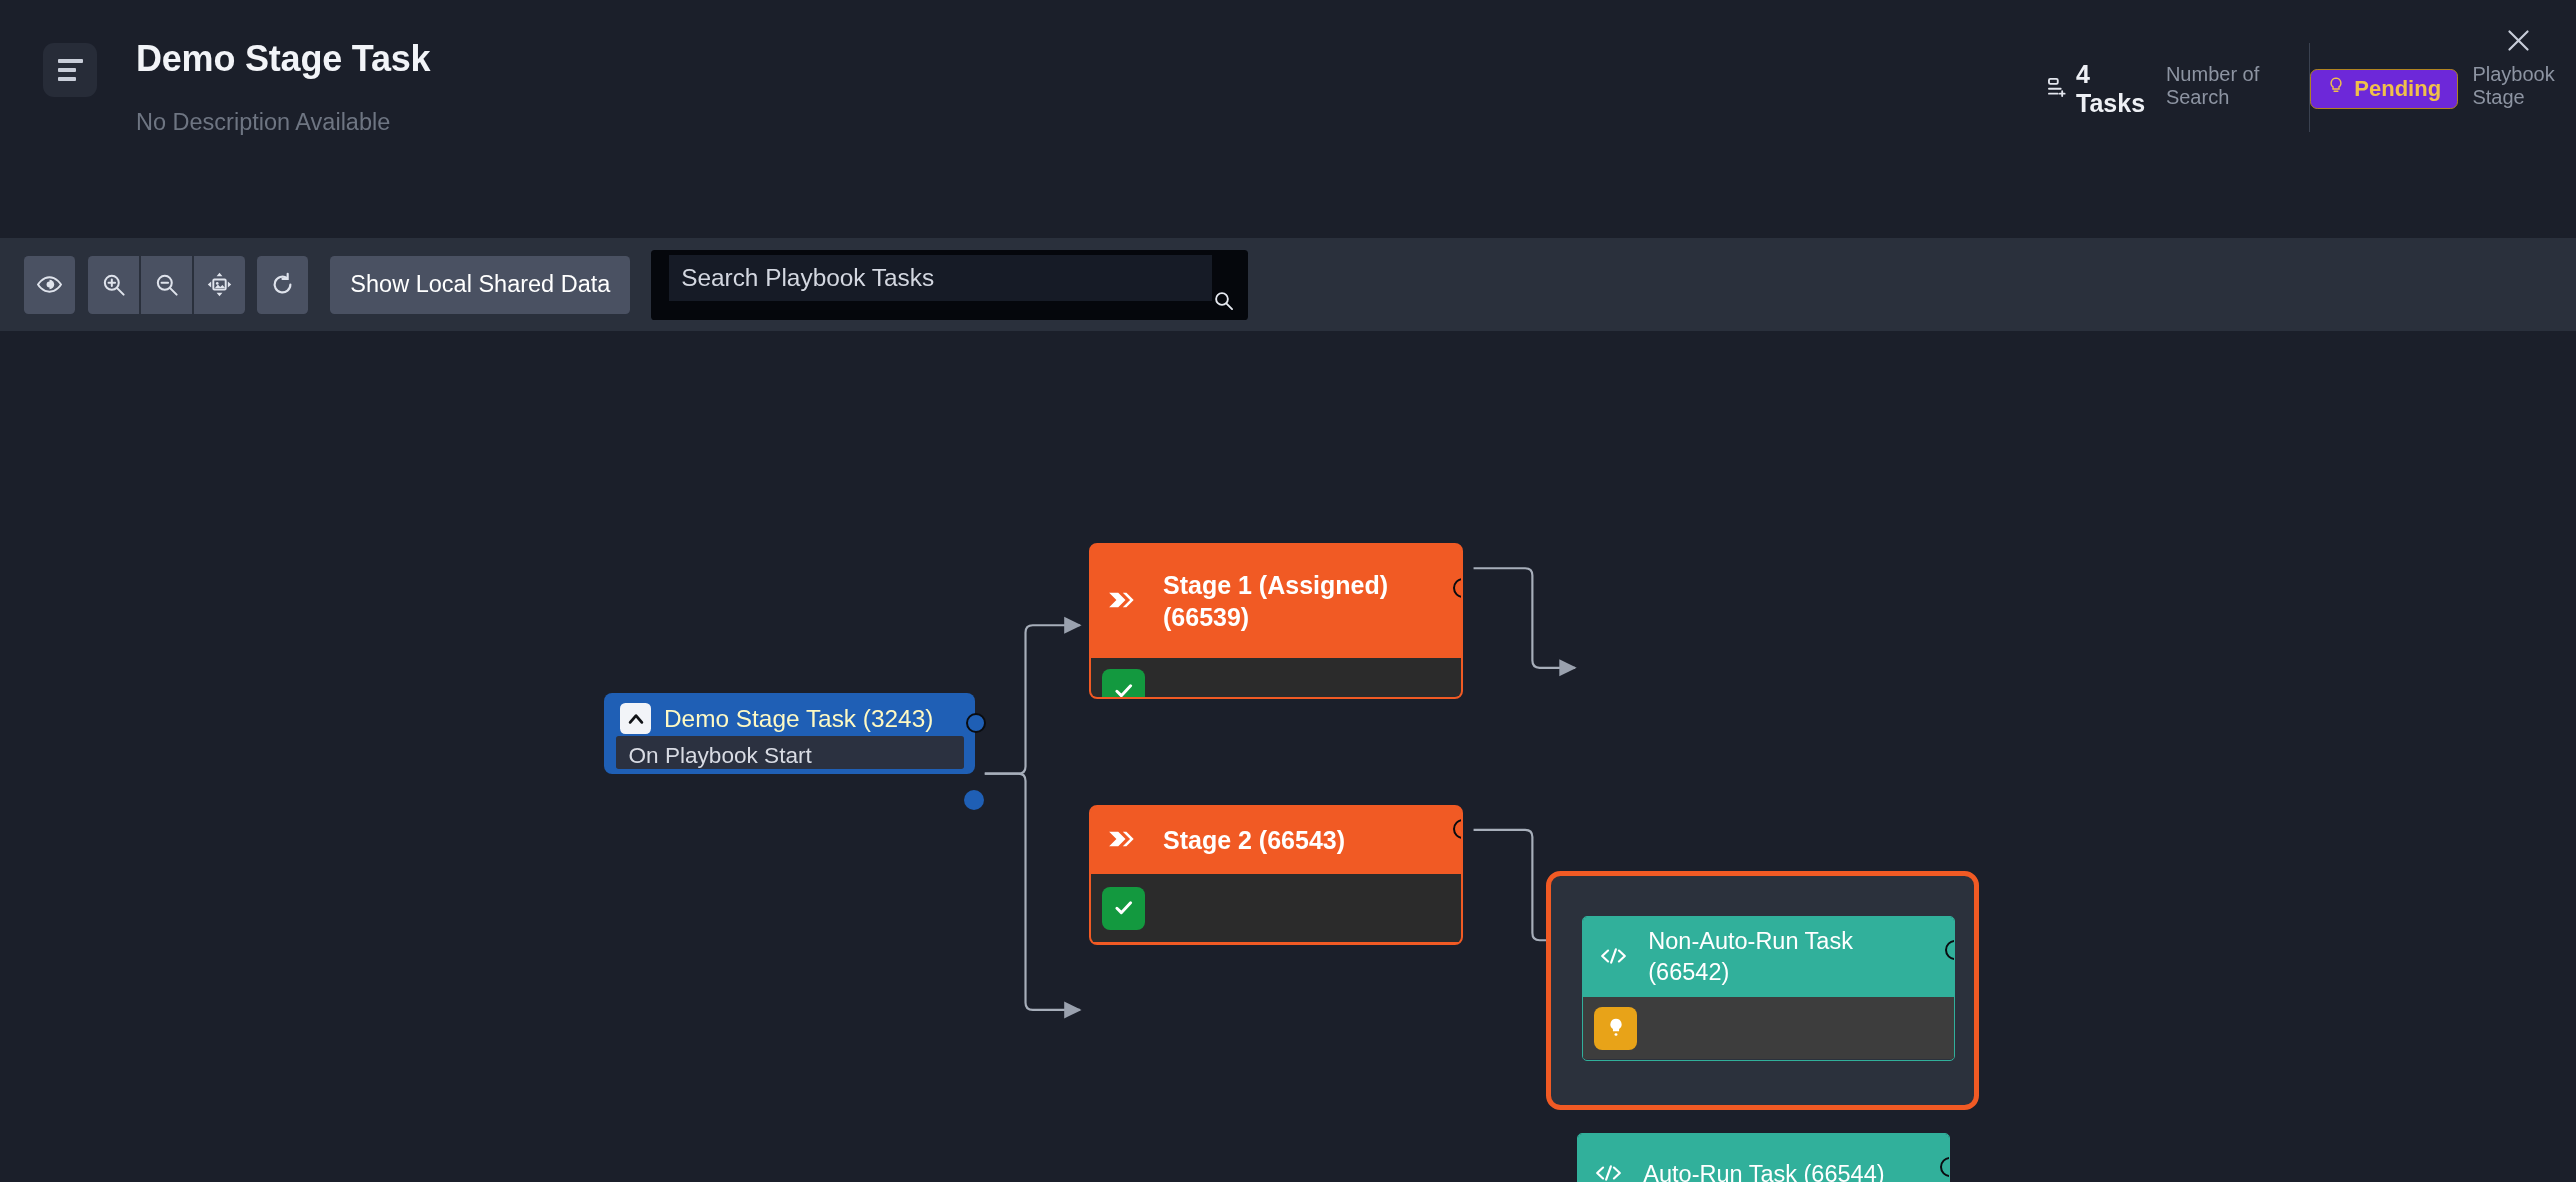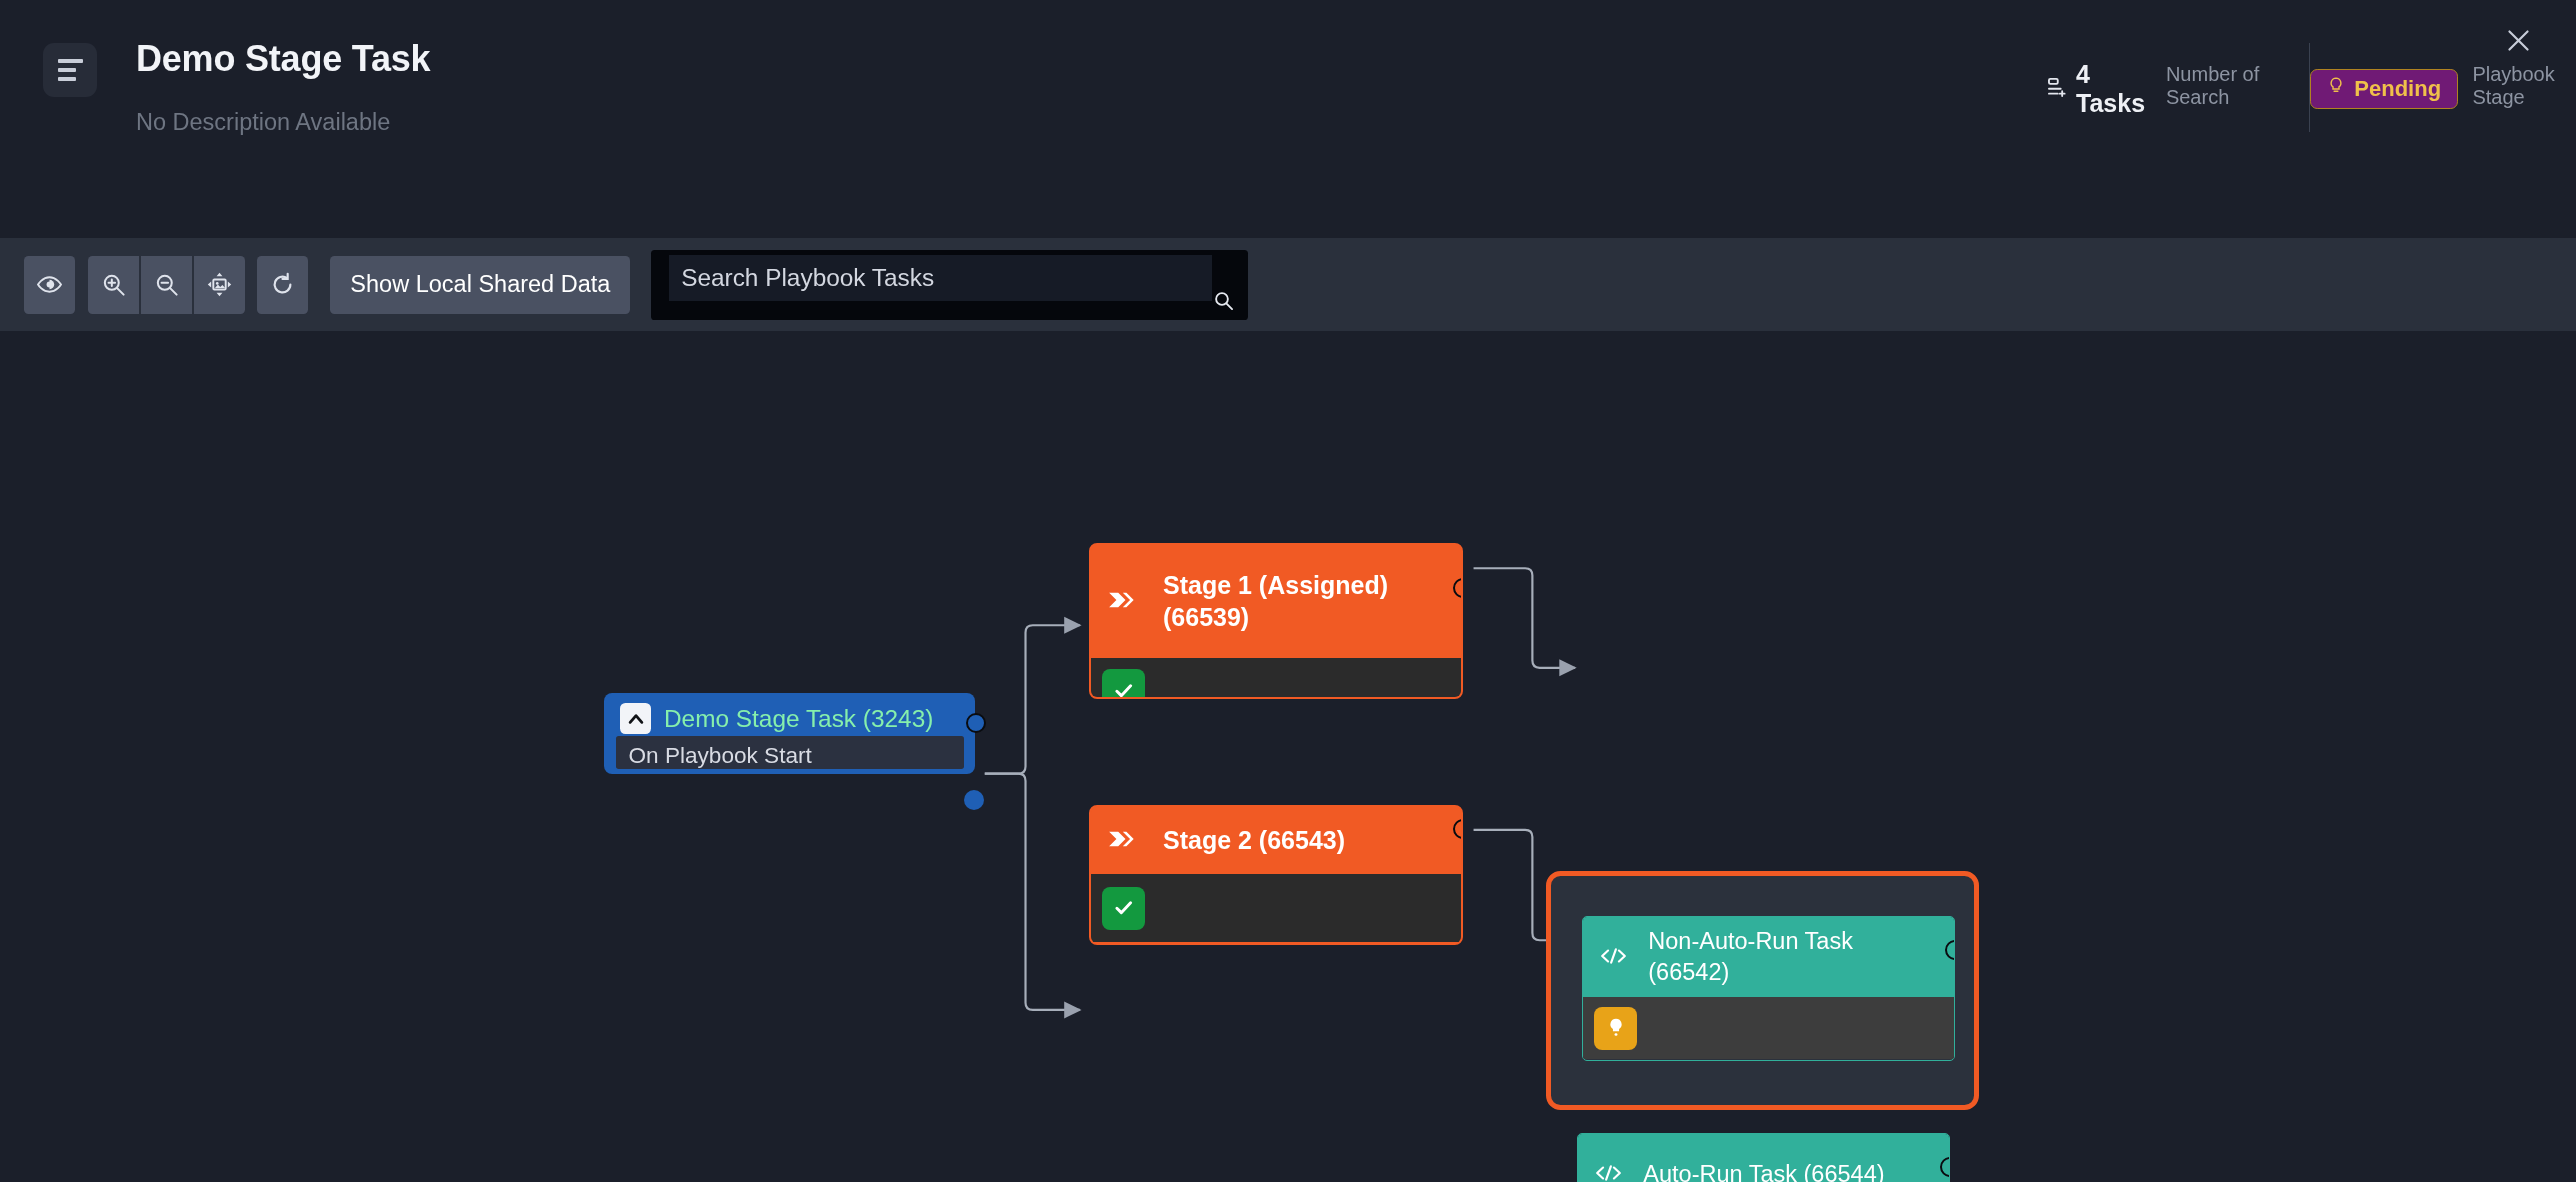--- a/index.html
+++ b/index.html
@@ -54,21 +54,21 @@
   .stat-label {
     margin-top: 20px;
     font-size: 20px; color: #8d94a2;
   }
   .stat-divider {
     width: 0.9px; height: 89px; background: #3a4150; margin: 0 0px;
     align-self: flex-start;
   }
   .pending-badge {
     display: inline-flex; align-items: center; gap: 9px;
-    background: #701a75; border: 1.8px solid #b08320;
+    background: #6d28d9; border: 1.8px solid #b08320;
     border-radius: 7.2px; padding: 6.3px 16.3px;
     color: #f0c04a; font-size: 22px; font-weight: bold;
     cursor: pointer;
   }
   .close-btn {
     position: absolute; right: 38px; top: 20px;
     width: 40px; height: 40px; cursor: pointer;
     display: flex; align-items: center; justify-content: center;
   }
 
@@ -141,21 +141,21 @@
     padding: 0;
   }
   .start-head {
     height: 51px; display: flex; align-items: center; gap: 12.7px;
     padding-left: 16.3px;
   }
   .start-icon {
     width: 31px; height: 31px; background: #f2f4f8; border-radius: 5.4px;
     display: flex; align-items: center; justify-content: center; flex-shrink: 0;
   }
-  .start-title { font-size: 24.4px; color: #86efac; }
+  .start-title { font-size: 24.4px; color: #fef9c3; }
   .start-row {
     position: absolute; left: 11.8px; top: 43px;
     width: 348px; height: 33px;
     background: #2b3140; border-radius: 2.7px;
     display: flex; align-items: flex-end; padding-left: 12.7px;
   }
   .start-row-label { font-size: 22.6px; color: #d8dbe3; }
 
   
   .node-stage {

